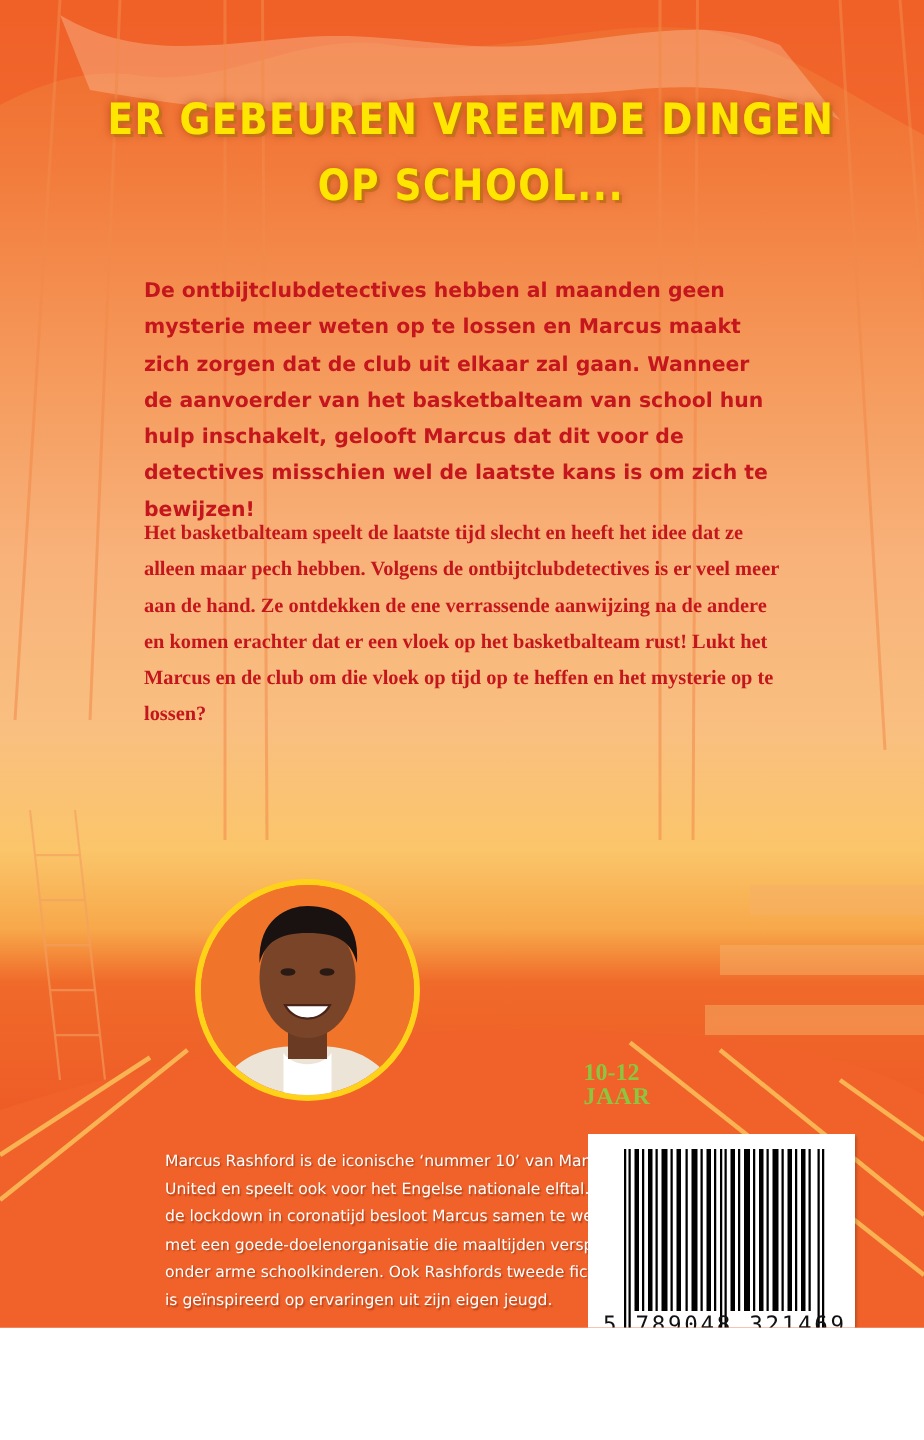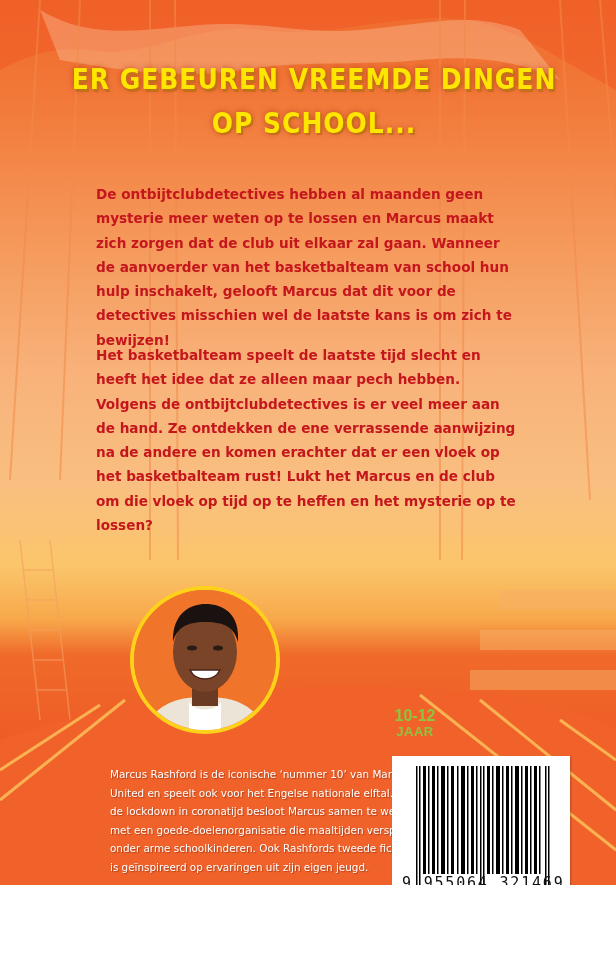--- a/index.html
+++ b/index.html
@@ -17,32 +17,32 @@
     letter-spacing: 1px;
     text-shadow: 2px 2px 0 #c4701a, 0 0 6px rgba(160,40,0,0.6);
     transform: scaleY(1.15);
   }
   .blurb {
     position: absolute; left: 96px; width: 426px; text-align: left;
     color: #c4161c; font-family: "DejaVu Sans", sans-serif; font-weight: bold;
     font-size: 13.6px; line-height: 24.3px;
   }
   .blurb.p1 { top: 182px; }
-  .blurb.p2 { top: 343px; }
+  .blurb.p2 { top: 343px; font-family: Liberation Serif, serif; }
   .photo {
     position: absolute; left: 130px; top: 586px; width: 150px; height: 148px;
     border-radius: 50%; border: 4px solid #ffd21a; background: #f0752a; overflow: hidden;
     box-sizing: border-box;
   }
   .age {
     position: absolute; left: 389px; top: 707px; color: #8cc63f; font-weight: bold;
-    font-family: Liberation Sans, sans-serif; text-align: center; width: 52px;
+    font-family: Liberation Serif, serif; width: 52px;
   }
   .age .range { font-size: 16px; line-height: 18px; display: block; }
-  .age .unit { font-size: 13px; line-height: 14px; display: block; letter-spacing: 0.5px; }
+  .age .unit { font-size: 16px; line-height: 14px; display: block; letter-spacing: 0.5px; }
   .bio {
     position: absolute; left: 62px; top: 765px; width: 330px; color: #ffffff;
     font-family: "DejaVu Sans", sans-serif; font-size: 10.4px; line-height: 18.5px;
     text-shadow: 1px 1px 1px rgba(120,30,0,0.5);
     margin-left: 48px;
   }
   .barcode-box {
     position: absolute; left: 392px; top: 756px; width: 178px; height: 150px;
     background: #ffffff; box-shadow: 1px 1px 2px rgba(0,0,0,0.25);
   }
@@ -163,15 +163,15 @@
         <rect x="101" y="0" width="4" height="108"></rect>
           <rect x="107" y="0" width="1.5" height="108"></rect>
         <rect x="111" y="0" width="3" height="108"></rect>
           <rect x="116" y="0" width="1.5" height="108"></rect>
         <rect x="120" y="0" width="3" height="108"></rect>
           <rect x="125" y="0" width="1.5" height="108"></rect>
         <rect x="131" y="0" width="1.5" height="120"></rect>
           <rect x="134" y="0" width="1.5" height="120"></rect>
       </g>
     </svg>
-    <div class="barcode-num">9 955064 321469</div>
+    <div class="barcode-num">5 789048 321469</div>
   </div>
 </div>
 
 </body></html>

